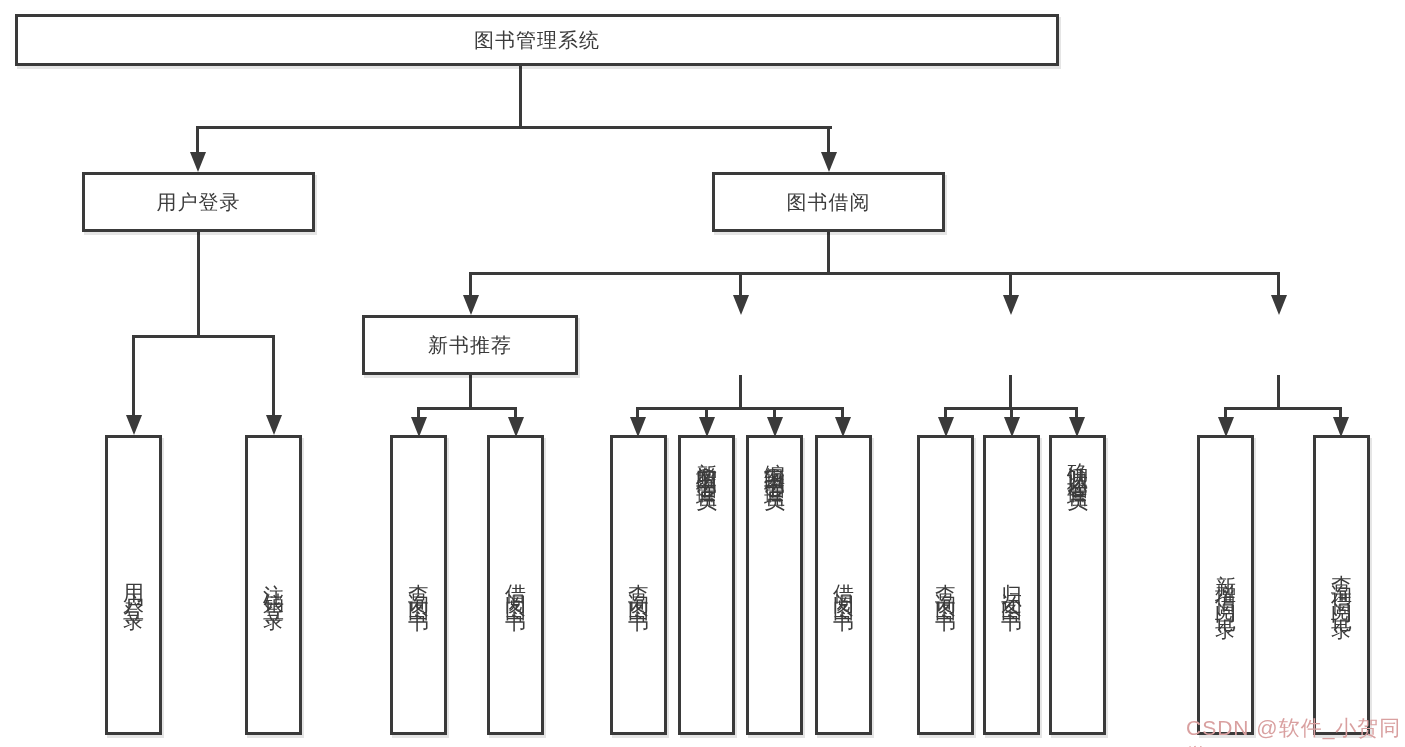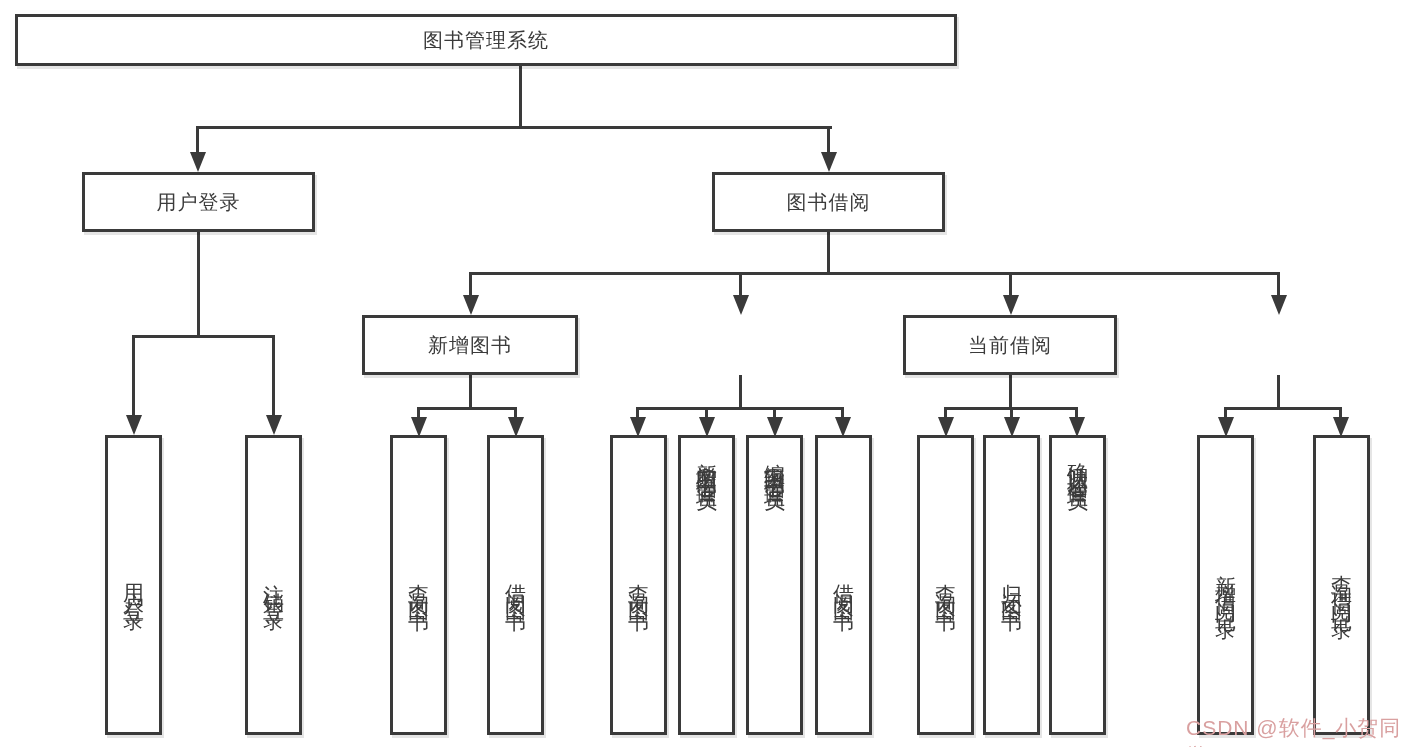--- a/index.html
+++ b/index.html
@@ -72,27 +72,26 @@
     letter-spacing:1px;
     z-index:3;
     color:#d9a0a0;
   }
 </style>
 </head>
 <body>
 
 <div id="stage">
 
-  <div class="hbox" style="left:15px;top:14px;width:942px;height:52px;">图书管理系统</div>
+  <div class="hbox" style="left:15px;top:14px;width:1044px;height:52px;">图书管理系统</div>
 
   <div class="hbox" style="left:82px;top:172px;width:233px;height:60px;">用户登录</div>
   <div class="hbox" style="left:712px;top:172px;width:233px;height:60px;">图书借阅</div>
 
-  <div class="hbox" style="left:362px;top:315px;width:216px;height:60px;">新增图书</div>
-  <div class="hbox" style="left:903px;top:315px;width:214px;height:60px;">当前借阅</div>
+  <div class="hbox" style="left:362px;top:315px;width:216px;height:60px;">新书推荐</div>
 
   <div class="vbox" style="left:105px;">用户登录</div>
   <div class="vbox" style="left:245px;">注销登录</div>
 
   <div class="vbox" style="left:390px;">查询图书</div>
   <div class="vbox" style="left:487px;">借阅图书</div>
 
   <div class="vbox" style="left:610px;">查询图书</div>
   <div class="vbox long" style="left:678px;">新增图书（管理员）</div>
   <div class="vbox long" style="left:746px;">编辑图书（管理员）</div>

